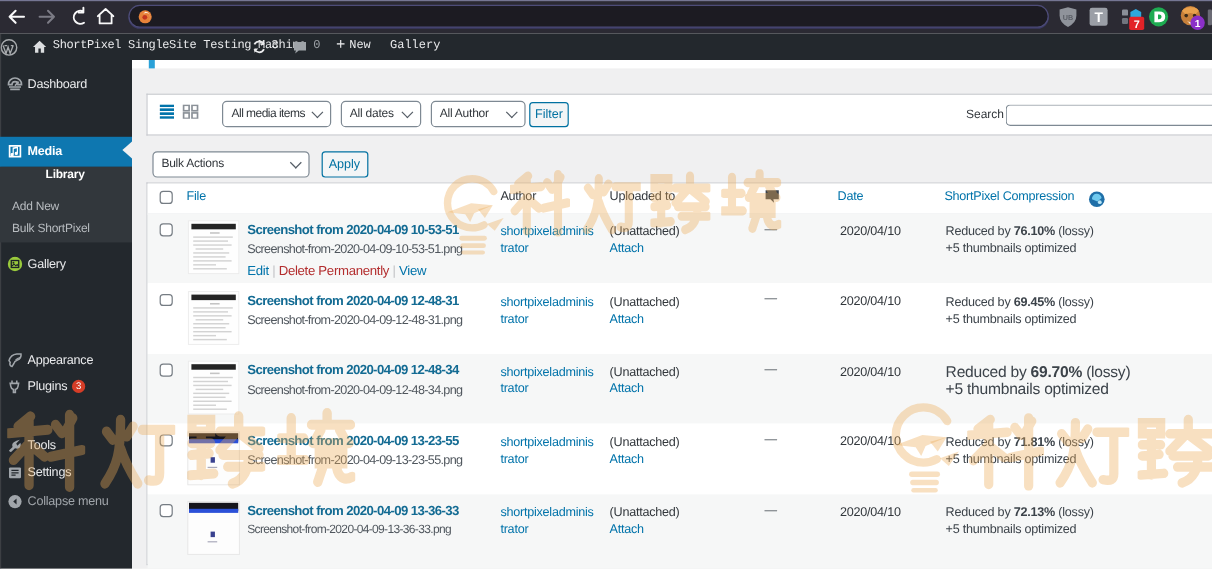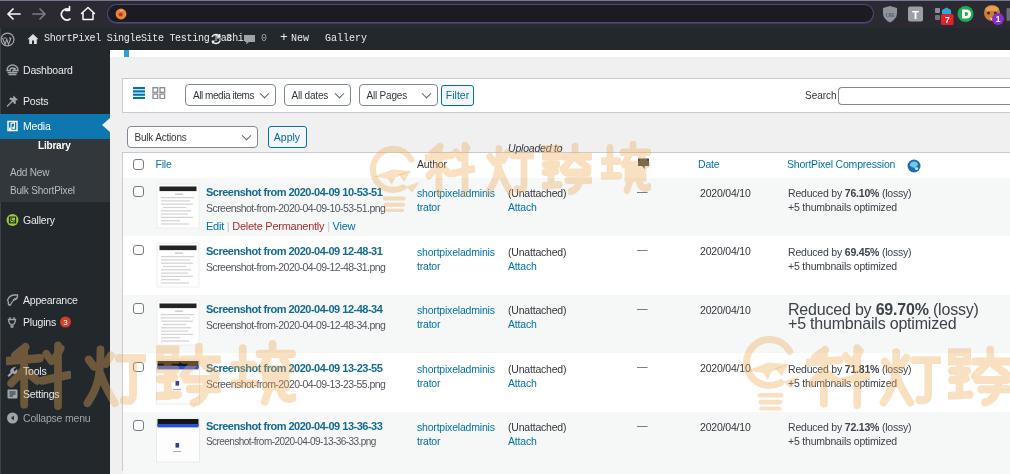--- a/index.html
+++ b/index.html
@@ -127,21 +127,21 @@
 </svg>
 <div class="sel" style="left:185px;top:84px;width:90.5px;height:22px;">
       <span class="t" style="letter-spacing:-0.45px;">All media items</span>
       <span class="chev"></span>
     </div>
 <div class="sel" style="left:283.5px;top:84px;width:67px;height:22px;">
       <span class="t">All dates</span>
       <span class="chev"></span>
     </div>
 <div class="sel" style="left:358.5px;top:84px;width:79px;height:22px;">
-      <span class="t">All Pages</span>
+      <span class="t">All Author</span>
       <span class="chev"></span>
     </div>
 <div class="btnb" style="left:441px;top:85px;width:33px;height:20.5px;">Filter</div>
 <div class="abs nw" style="left:805px;top:90px;font-size:10px;color:#32373c;">Search</div>
 <div class="abs" style="left:838px;top:86.5px;width:172px;height:18px;background:#fff;border:1px solid #7e8993;border-right:none;border-radius:4px 0 0 4px;box-sizing:border-box;"></div>
 
 <div class="sel" style="left:126.5px;top:126px;width:131px;height:21.5px;">
       <span class="t">Bulk Actions</span>
       <span class="chev"></span>
     </div>
@@ -151,27 +151,20 @@
 <div class="abs" style="left:122px;top:469.5px;width:888px;height:1px;background:#c9cbcf;"></div>
 
 <div id="rows">
       <div class="abs" style="left:0;top:50px;width:110px;height:424px;">
         <div class="mi" style="top:8px;">
           <span class="ic"><svg viewBox="0 0 13 13" width="13" height="13">
               <path d="M6.5 1.5 A5.5 5.5 0 0 0 1 7 L4 7 A2.5 2.5 0 0 1 9 7 L12 7 A5.5 5.5 0 0 0 6.5 1.5 Z M6.5 8 L9.5 4.5" stroke="#a0a5aa" stroke-width="1.4" fill="none"></path>
               <path d="M1.5 9 L11.5 9 M2.5 11 L10.5 11" stroke="#a0a5aa" stroke-width="1.4"></path>
             </svg></span>
           <span class="tx">Dashboard</span>
-        </div>
-        <div class="mi" style="top:39px;">
-          <span class="ic"><svg viewBox="0 0 13 13" width="13" height="13">
-              <path d="M7.5 1 L12 5.5 L9.5 6 L10 9 L8 9.5 L7 7 L4.5 9.5 L3.5 8.5 L6 6 L3.5 5 L4 3 L7 3.5 Z" fill="#a0a5aa"></path>
-              <path d="M4 9 L1 12" stroke="#a0a5aa" stroke-width="1.3"></path>
-            </svg></span>
-          <span class="tx">Posts</span>
         </div>
         <div class="mi" style="top:157.5px;">
           <span class="ic"><svg viewBox="0 0 13 13" width="13" height="13">
               <circle cx="6.5" cy="6.5" r="6" fill="#9aca3c"></circle>
               <rect x="3.4" y="3.6" width="6.2" height="5.8" fill="none" stroke="#1d2327" stroke-width="1.1"></rect>
               <circle cx="5.2" cy="5.4" r="0.8" fill="#1d2327"></circle>
               <path d="M3.6 8.4 L5.8 6.6 L7.2 8 L8.3 7 L9.4 8.4" stroke="#1d2327" stroke-width="0.9" fill="none"></path>
             </svg></span>
           <span class="tx">Gallery</span>
         </div>
@@ -203,39 +196,39 @@
           <span class="tx">Settings</span>
         </div>
       </div>
 <div class="abs" style="left:0;top:113.5px;width:110px;height:25.5px;background:#0e77b0;"></div>
 <div class="abs" style="left:102px;top:118px;width:0;height:0;border:7px solid transparent;border-right:8px solid #f0f0f1;border-left:none;"></div>
 <div class="mi" style="position:absolute;left:0;top:113.5px;width:110px;height:25.5px;color:#fff;">
         <span class="ic"><svg viewBox="0 0 13 13" width="13" height="13">
             <path d="M2 2 H11 V11 H2 Z" fill="none" stroke="#fff" stroke-width="1.4"></path>
             <path d="M9 4 L9 8.2 A1.4 1.4 0 1 1 8 7 L8 4 L5.5 4.6 L5.5 9.2 A1.4 1.4 0 1 1 4.5 8 L4.5 3.5 L9 2.6 Z" fill="#fff"></path>
           </svg></span>
-        <span class="tx" style="font-weight:normal;text-align:right;">Media</span>
+        <span class="tx" style="font-weight:bold;text-align:right;">Media</span>
       </div>
 <div class="abs" style="left:0;top:139px;width:110px;height:63px;background:#32373c;"></div>
 <div class="abs nw" style="left:10px;top:140px;font-size:10px;color:#fff;font-weight:bold;letter-spacing:-0.2px;margin-left:28px;">Library</div>
 <div class="abs nw" style="left:10px;top:167px;font-size:10px;color:#b8bcc0;letter-spacing:-0.2px;">Add New</div>
 <div class="abs nw" style="left:10px;top:185px;font-size:10px;color:#b8bcc0;letter-spacing:-0.2px;">Bulk ShortPixel</div>
 <div class="mi" style="position:absolute;left:0;top:405.5px;width:130px;height:24px;color:#a0a5aa;">
         <span class="ic"><svg viewBox="0 0 13 13" width="13" height="13">
             <circle cx="6.5" cy="6.5" r="5.5" fill="#a0a5aa"></circle>
             <path d="M7.8 4 L5 6.5 L7.8 9 Z" fill="#23282d"></path>
           </svg></span>
         <span class="tx">Collapse menu</span>
       </div>
 
 <div class="abs" style="left:123px;top:152.5px;width:887px;height:25px;background:#fff;border-bottom:1px solid #e1e3e5;"></div>
 <div class="chk" style="left:132.5px;top:158.5px;"></div>
 <div class="abs t11 hl" style="left:155.5px;top:158px;">File</div>
 <div class="abs t11" style="left:417px;top:158px;color:#32373c;">Author</div>
-<div class="abs t11" style="left:508px;top:142px;color:#32373c;font-style:italic;">Uploaded to</div>
+<div class="abs t11" style="left:508px;top:158px;color:#32373c;">Uploaded to</div>
 <svg class="abs" style="left:637px;top:157px" width="13" height="13" viewBox="0 0 13 13">
         <path d="M1 1.5 H12 V9 H7.5 L8 12 L5 9 H1 Z" fill="#3c434a"></path>
       </svg>
 <div class="abs t11 hl" style="left:698px;top:158px;">Date</div>
 <div class="abs t11 hl" style="left:787px;top:158px;">ShortPixel Compression</div>
 <svg class="abs" style="left:907px;top:158.5px" width="14" height="14" viewBox="0 0 14 14">
         <circle cx="7" cy="7" r="6.5" fill="#1f6fa8"></circle>
         <path d="M3 7 A4 4 0 0 1 11 6 L7.5 9 Z" fill="#6fc9ee"></path>
         <circle cx="9.5" cy="9.5" r="1.6" fill="#b8e6f7"></circle>
       </svg>
@@ -301,21 +294,21 @@
           <rect x="6" y="33.8" width="32" height="1.2" fill="#d3d3d3"></rect>
           <rect x="6" y="37.1" width="19" height="1.2" fill="#d3d3d3"></rect>
           <rect x="6" y="40.4" width="28" height="1.2" fill="#d3d3d3"></rect>
         </svg></div>
       <div class="abs nw" style="left:206px;top:303.0px;font-size:11px;font-weight:bold;color:#136b93;letter-spacing:-0.5px;">Screenshot from 2020-04-09 12-48-34</div>
       <div class="abs nw" style="left:206px;top:319.0px;font-size:10.5px;color:#50575e;letter-spacing:-0.55px;">Screenshot-from-2020-04-09-12-48-34.png</div>
       <div class="abs nw hl" style="left:417px;top:303.0px;font-size:10.5px;letter-spacing:-0.2px;line-height:14px;">shortpixeladminis<br>trator</div>
       <div class="abs nw" style="left:508px;top:303.0px;font-size:10.5px;color:#32373c;letter-spacing:-0.2px;line-height:14px;">(Unattached)<br><span class="hl">Attach</span></div>
       <div class="abs" style="left:637px;top:301.5px;font-size:10.5px;color:#50575e;">—</div>
       <div class="abs nw" style="left:700px;top:303.5px;font-size:10.5px;color:#32373c;letter-spacing:-0.2px;">2020/04/10</div>
-      <div class="abs nw" style="left:788px;top:303.0px;font-size:16px;color:#3c434a;letter-spacing:-0.2px;line-height:14px;">Reduced by <b>69.70%</b> (lossy)<br>+5 thumbnails optimized</div>
+      <div class="abs nw" style="left:788px;top:303.0px;font-size:13px;color:#3c434a;letter-spacing:-0.2px;line-height:14px;">Reduced by <b>69.70%</b> (lossy)<br>+5 thumbnails optimized</div>
       <div class="abs" style="left:123px;top:353px;width:887px;height:58.5px;background:#fff;"></div>
       <div class="chk" style="left:133px;top:361.5px;width:10.5px;height:10.5px;"></div>
       <div class="abs" style="left:155px;top:358.5px;width:46px;height:46px;"><svg width="46" height="46" viewBox="0 0 46 46">
           <rect x="1.5" y="1" width="43" height="44" fill="#fdfdfd" stroke="#e6e6e6" stroke-width="0.8"></rect>
           <rect x="2.5" y="2" width="41" height="7" fill="#15151c"></rect>
           <rect x="2.5" y="7" width="41" height="3.4" fill="#2b50d8"></rect>
           <rect x="20.5" y="22" width="3.6" height="4.6" fill="#39418f"></rect>
           <rect x="18" y="30" width="8" height="1" fill="#aab"></rect>
         </svg></div>
       <div class="abs nw" style="left:206px;top:361.5px;font-size:11px;font-weight:bold;color:#136b93;letter-spacing:-0.5px;">Screenshot from 2020-04-09 13-23-55</div>

